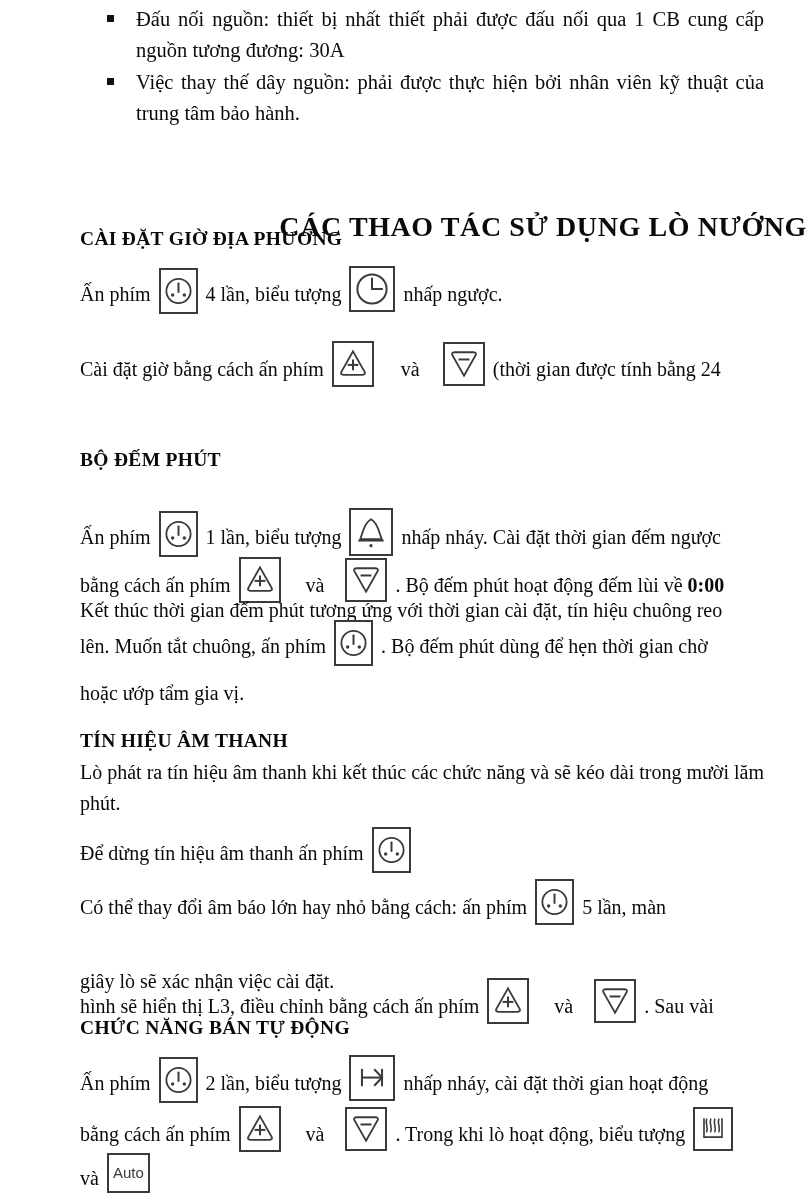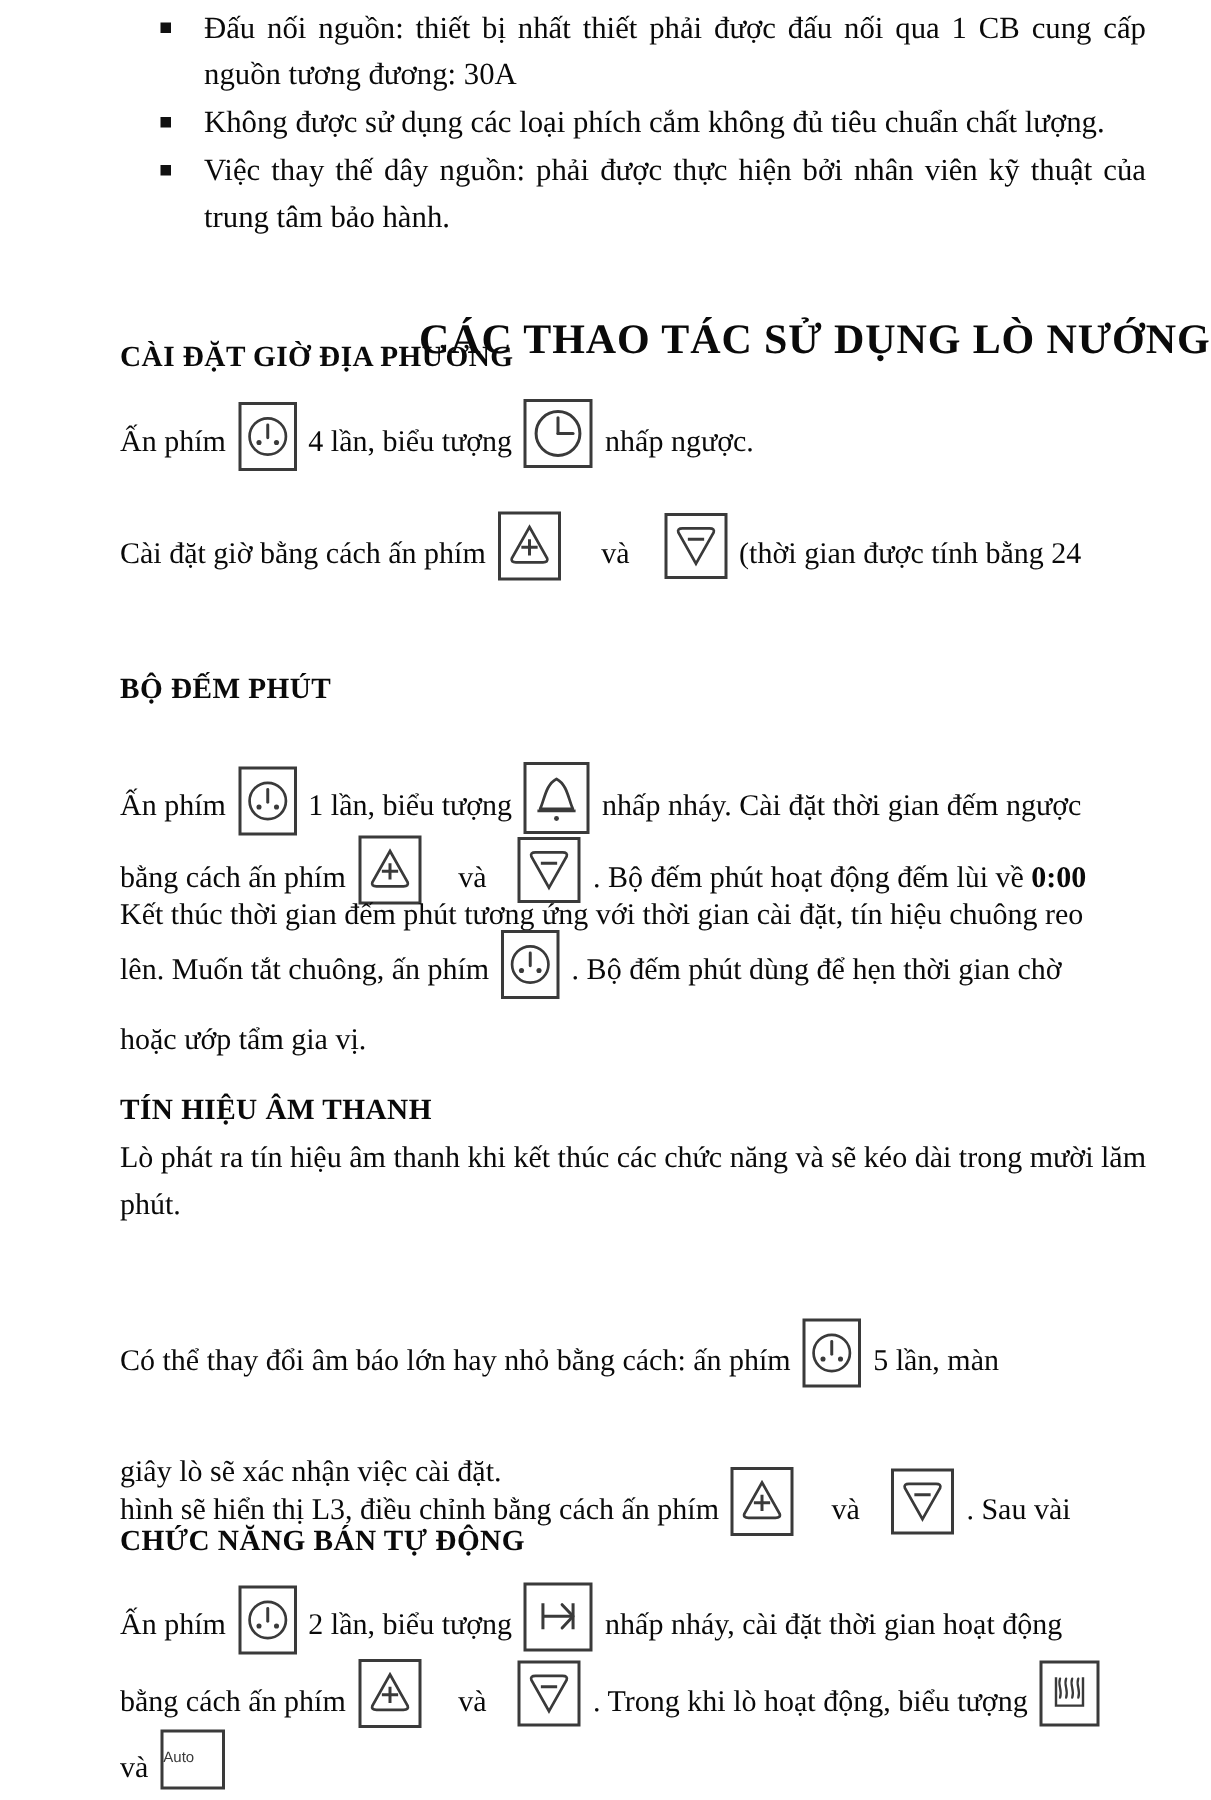--- a/index.html
+++ b/index.html
@@ -107,22 +107,23 @@
   .ico.minus  { width: 42px; height: 44px; }
   .ico.bell   { width: 44px; height: 48px; }
   .ico.arrow  { width: 46px; height: 46px; }
   .ico.heat   { width: 40px; height: 44px; }
   .ico.auto   { width: 43px; height: 40px; }
 
   .ico.auto .auto-lbl {
     position: absolute;
     left: 0; right: 0; top: 50%;
     transform: translateY(-52%);
+    text-align: center;
     font-family: "Liberation Sans", sans-serif;
-    font-size: 10px;
+    font-size: 15px;
     color: #3a3a3a;
     letter-spacing: 0px;
   }
 
   
   .lift { position: relative; top: -5px; }
   .lift2 { position: relative; top: -7px; }
 
   b.bold { font-weight: bold; }
 </style>
@@ -131,24 +132,20 @@
 
 <div class="page">
 
   <ul class="bullets">
     <li>
       <span class="sq"></span>
       <span>Đấu nối nguồn: thiết bị nhất thiết phải được đấu nối qua 1 CB cung cấp nguồn tương đương: 30A</span>
     </li>
     <li>
       <span class="sq"></span>
-      <span>Không được sử dụng các loại phích cắm không đủ tiêu chuẩn chất lượng.</span>
-    </li>
-    <li>
-      <span class="sq"></span>
       <span>Việc thay thế dây nguồn: phải được thực hiện bởi nhân viên kỹ thuật của trung tâm bảo hành.</span>
     </li>
   </ul>
 
   <div class="main-title">CÁC THAO TÁC SỬ DỤNG LÒ NƯỚNG</div>
 
   <div class="sec-head" style="top:228px">CÀI ĐẶT GIỜ ĐỊA PHƯƠNG</div>
 
   <div class="para" style="top:273px">
     <span class="line">
@@ -273,20 +270,33 @@
   <div class="para" style="top:678px">
     <span class="line">hoặc ướp tẩm gia vị.</span>
   </div>
 
   <div class="sec-head" style="top:730px">TÍN HIỆU ÂM THANH</div>
 
   <div class="para just" style="top:757px; width:684px">
     <span>Lò phát ra tín hiệu âm thanh khi kết thúc các chức năng và sẽ kéo dài trong mười lăm phút.</span>
   </div>
 
+  <div class="para" style="top:832px">
+    <span class="line">
+      <span>Để dừng tín hiệu âm thanh ấn phím</span>
+      <span class="ico sock lift">
+        <svg viewBox="0 0 39 46" aria-hidden="true">
+          <circle cx="19.5" cy="23" r="13.5" fill="none" stroke="#3a3a3a" stroke-width="2"></circle>
+          <line x1="19.5" y1="14.5" x2="19.5" y2="24" stroke="#3a3a3a" stroke-width="2.2" stroke-linecap="round"></line>
+          <circle cx="13" cy="27.5" r="1.9" fill="#3a3a3a"></circle>
+          <circle cx="26" cy="27.5" r="1.9" fill="#3a3a3a"></circle>
+        </svg>
+      </span>
+    </span>
+  </div>
 
   <div class="para" style="top:886px">
     <span class="line">
       <span>Có thể thay đổi âm báo lớn hay nhỏ bằng cách: ấn phím</span>
       <span class="ico sock lift2">
         <svg viewBox="0 0 39 46" aria-hidden="true">
           <circle cx="19.5" cy="23" r="13.5" fill="none" stroke="#3a3a3a" stroke-width="2"></circle>
           <line x1="19.5" y1="14.5" x2="19.5" y2="24" stroke="#3a3a3a" stroke-width="2.2" stroke-linecap="round"></line>
           <circle cx="13" cy="27.5" r="1.9" fill="#3a3a3a"></circle>
           <circle cx="26" cy="27.5" r="1.9" fill="#3a3a3a"></circle>

